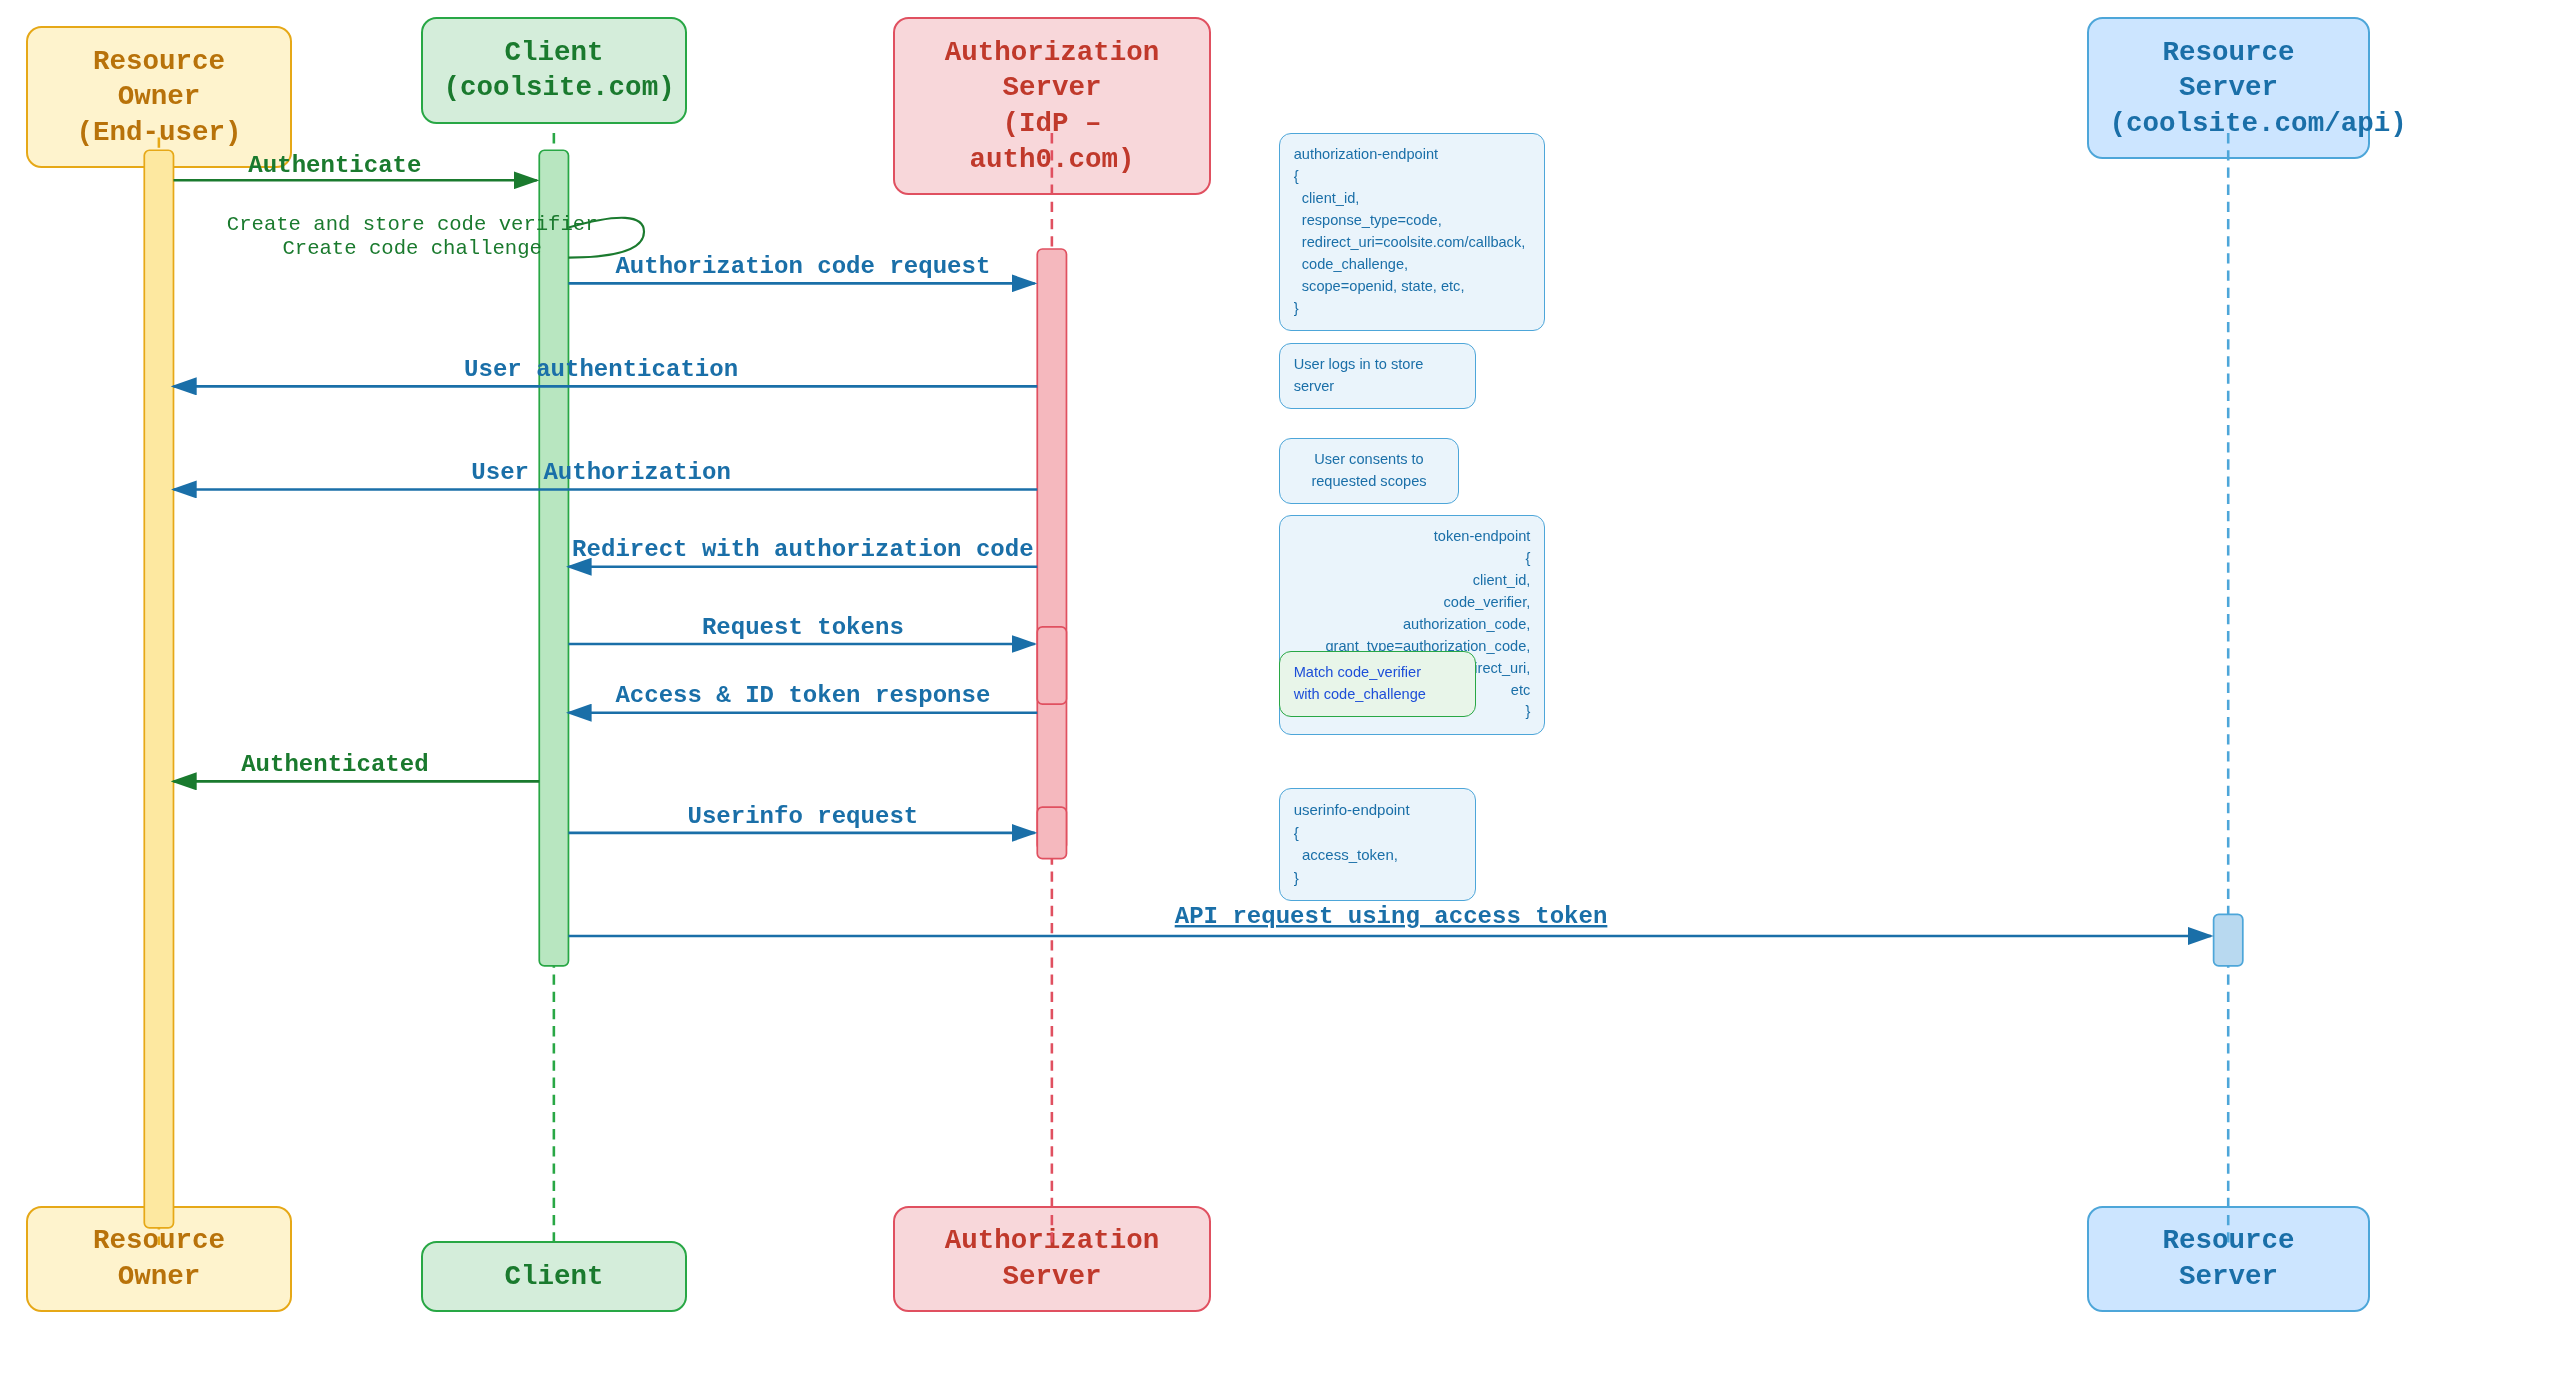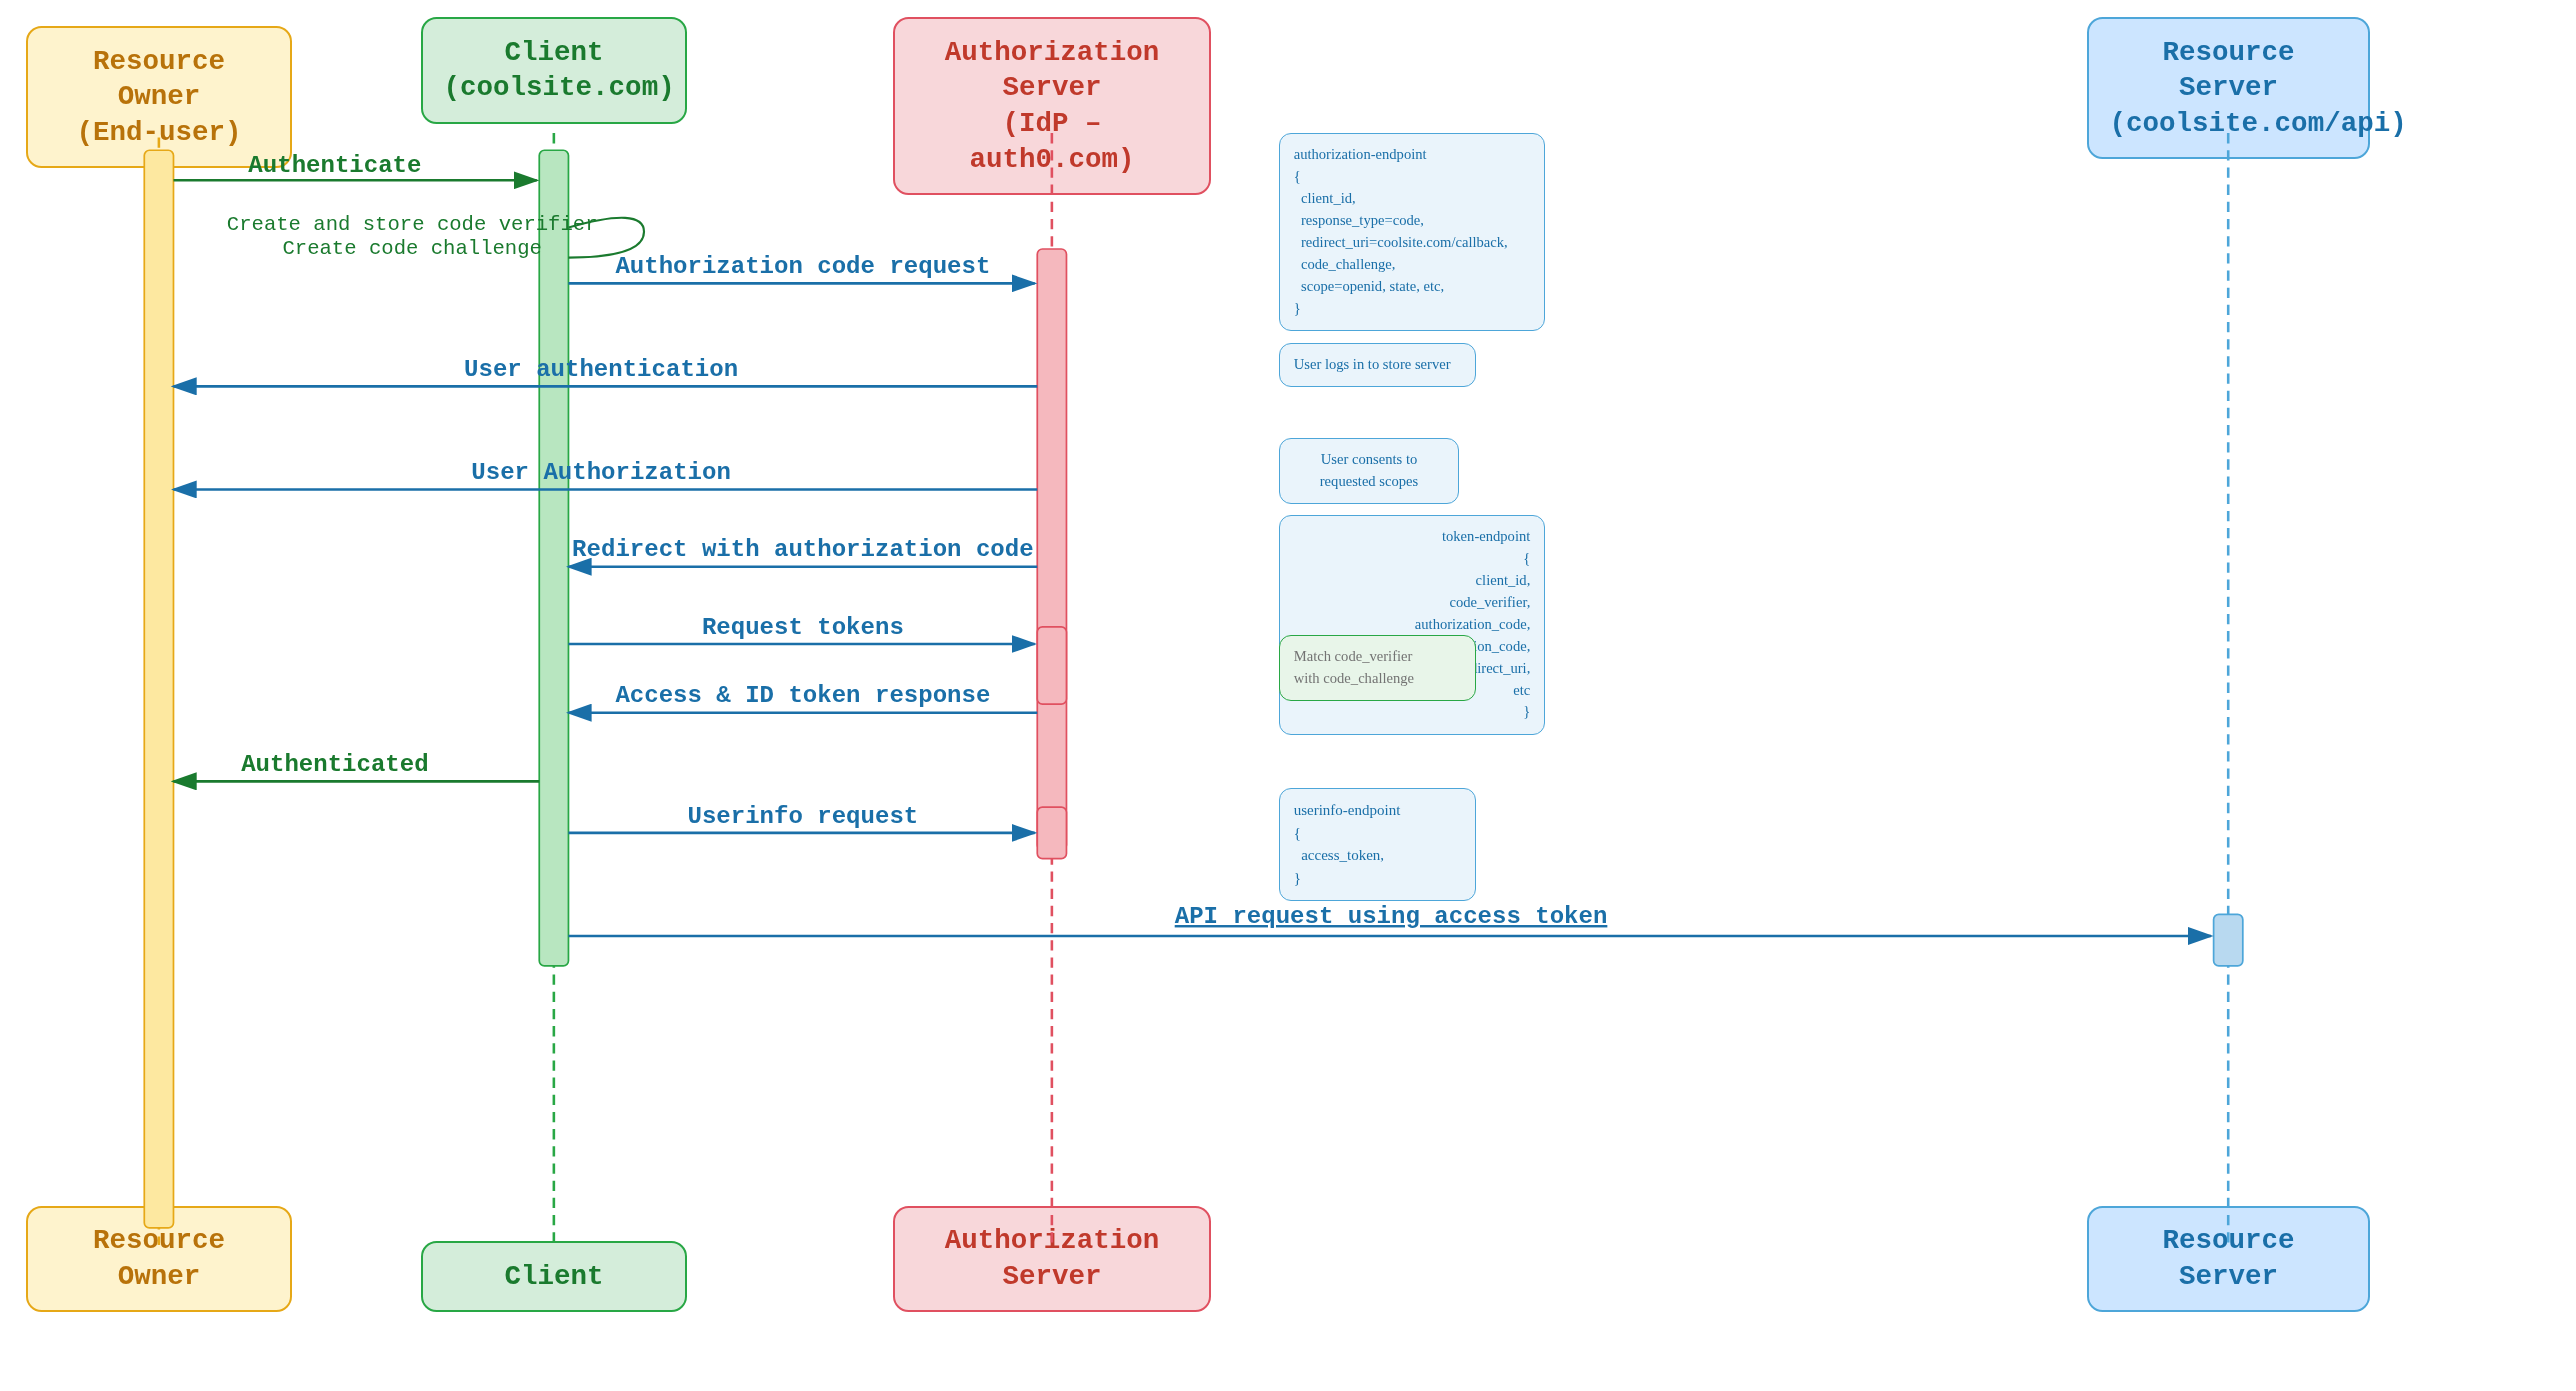--- a/index.html
+++ b/index.html
@@ -71,29 +71,30 @@
       height: 1391px;
     }
 
     
     .note-box {
       position: absolute;
       border-radius: 12px;
       border: 1.7px solid #4da6d9;
       background: #eaf4fb;
       color: #1a6fa8;
-      font-family: Liberation Serif, serif;
+      font-family: Liberation Sans, sans-serif;
       font-size: 16.3px;
       padding: 10.3px 13.7px;
       line-height: 1.5;
     }
     .note-box.green {
       border-color: #28a745;
       background: #e8f5e9;
-      color: #737373;
+      color: #1d4ed8;
+      margin-top: 16px;
     }
   </style>
 </head>
 <body>
 
 <div class="diagram-container">
 
   <div class="actor-box actor-ro-top">Resource Owner<br>(End-user)</div>
   <div class="actor-box actor-client-top">Client<br>(coolsite.com)</div>
   <div class="actor-box actor-auth-top">Authorization Server<br>(IdP – auth0.com)</div>

